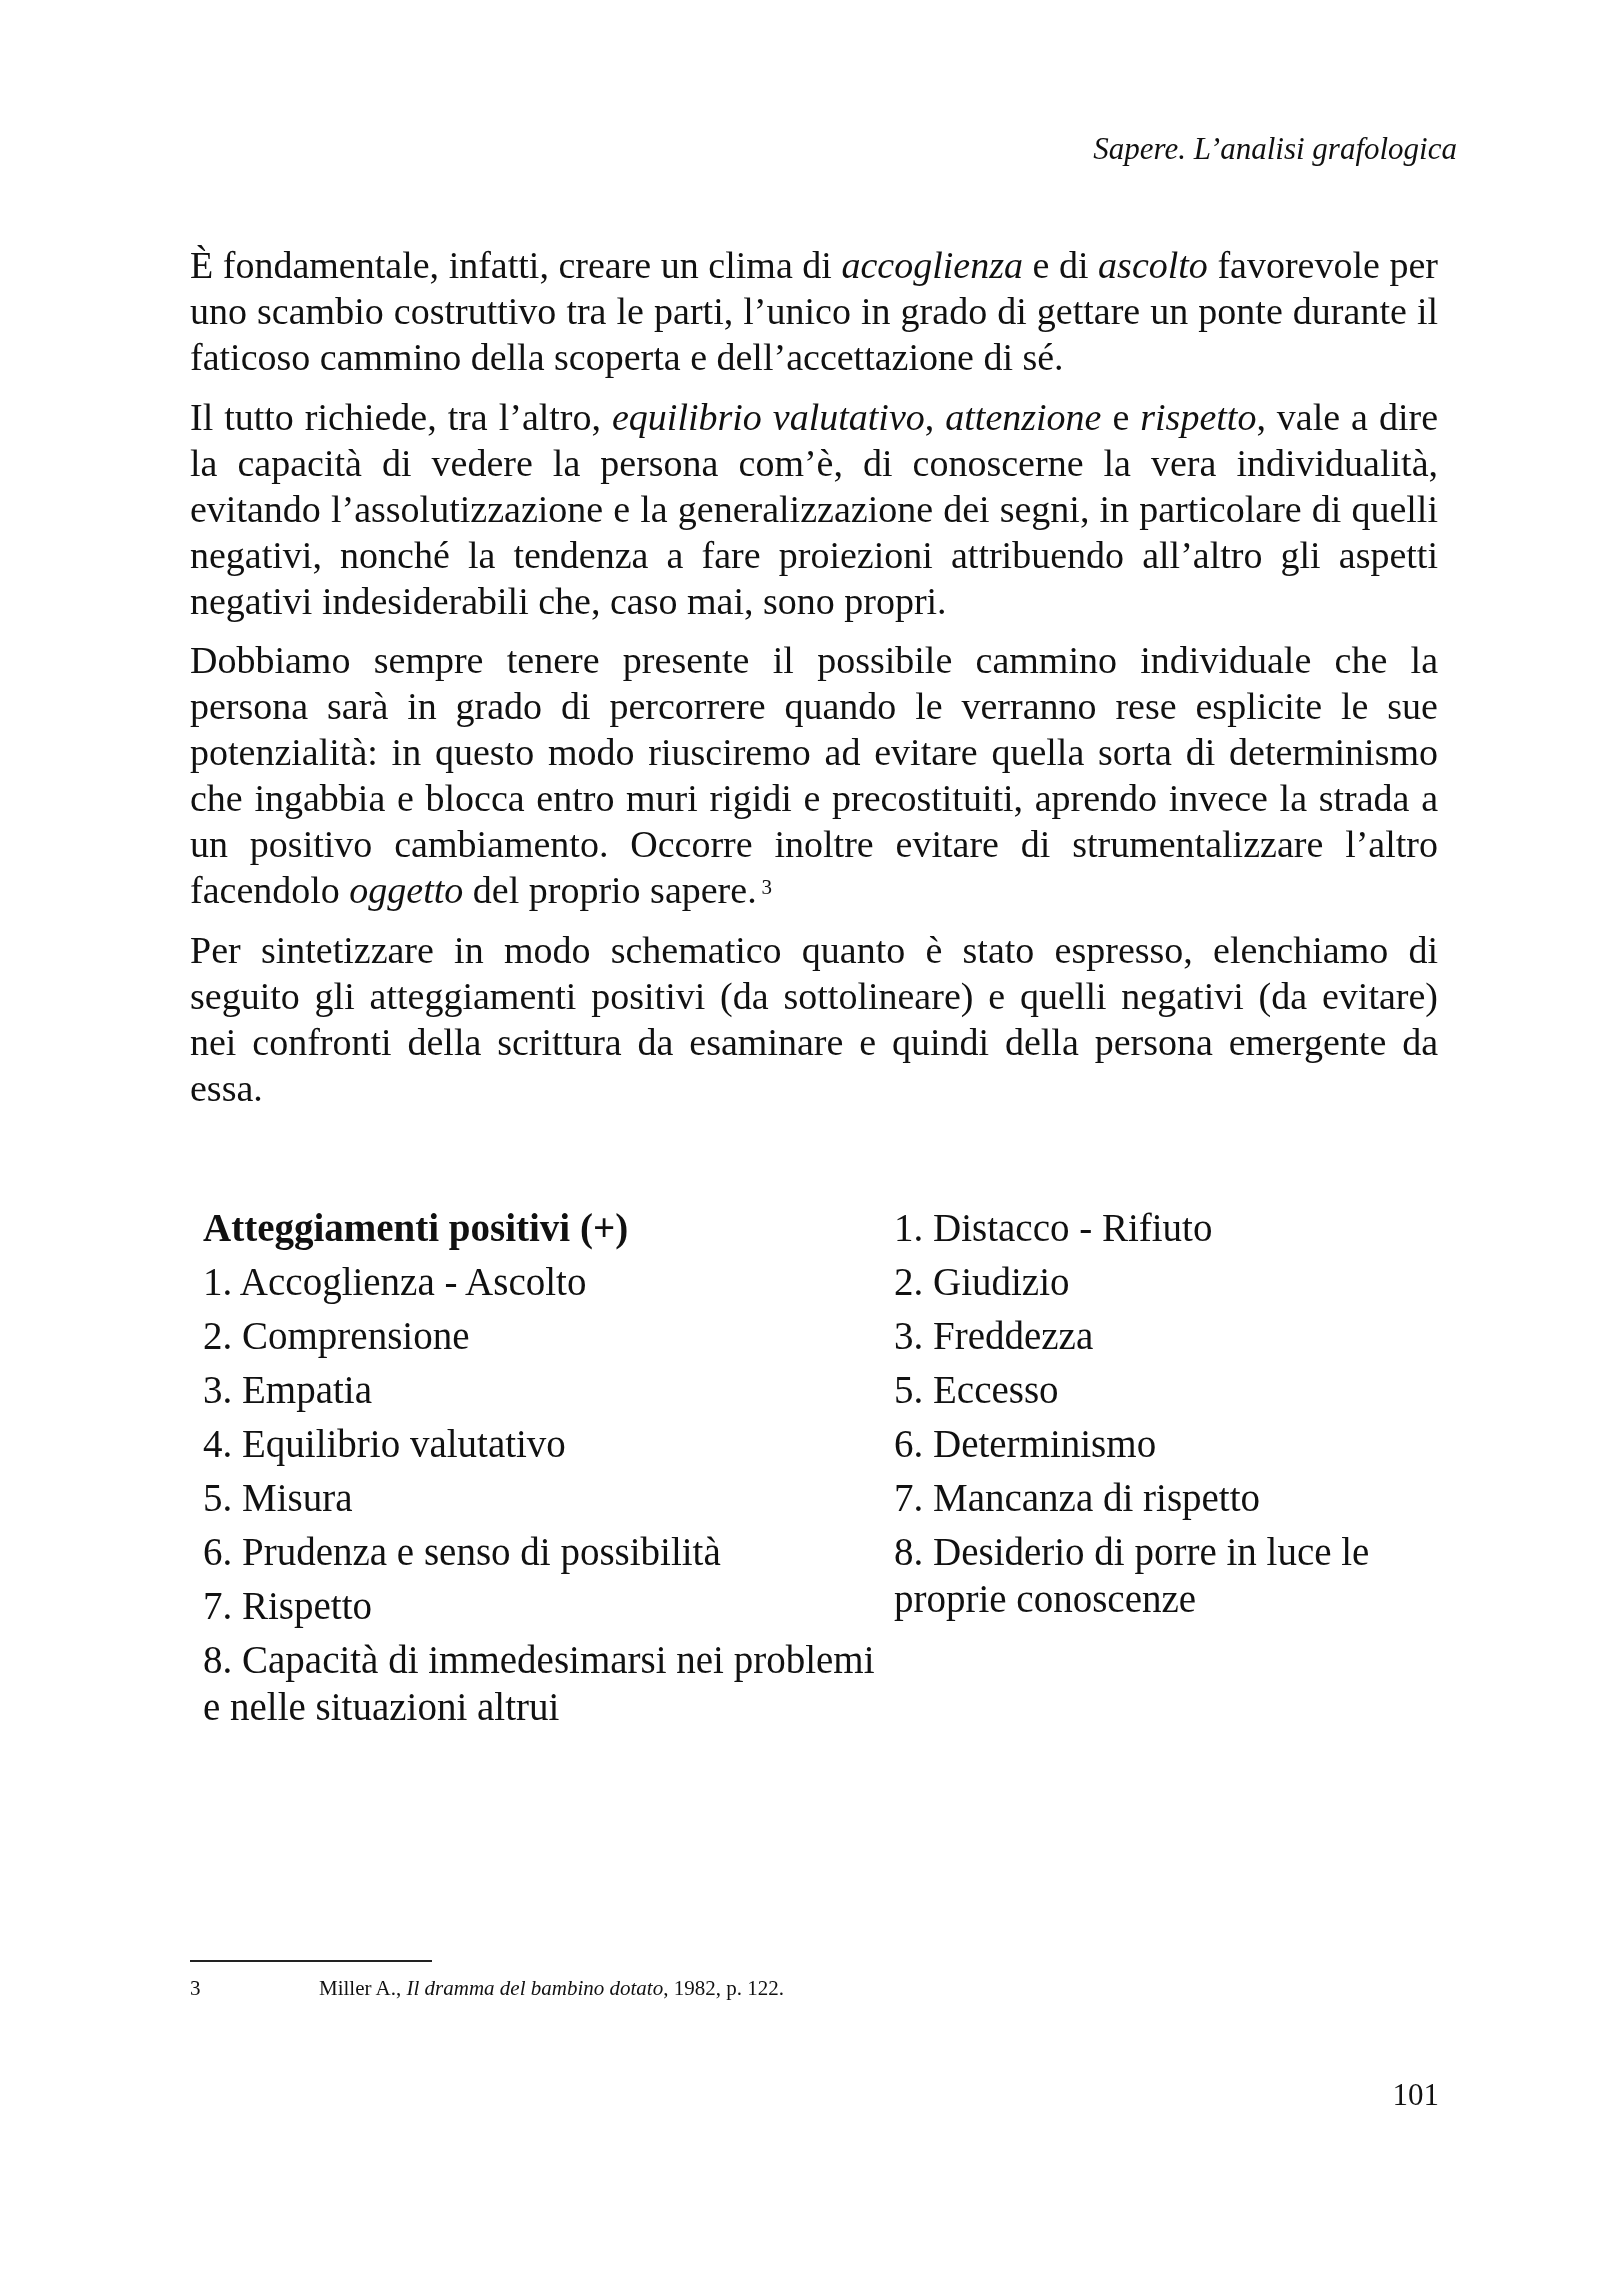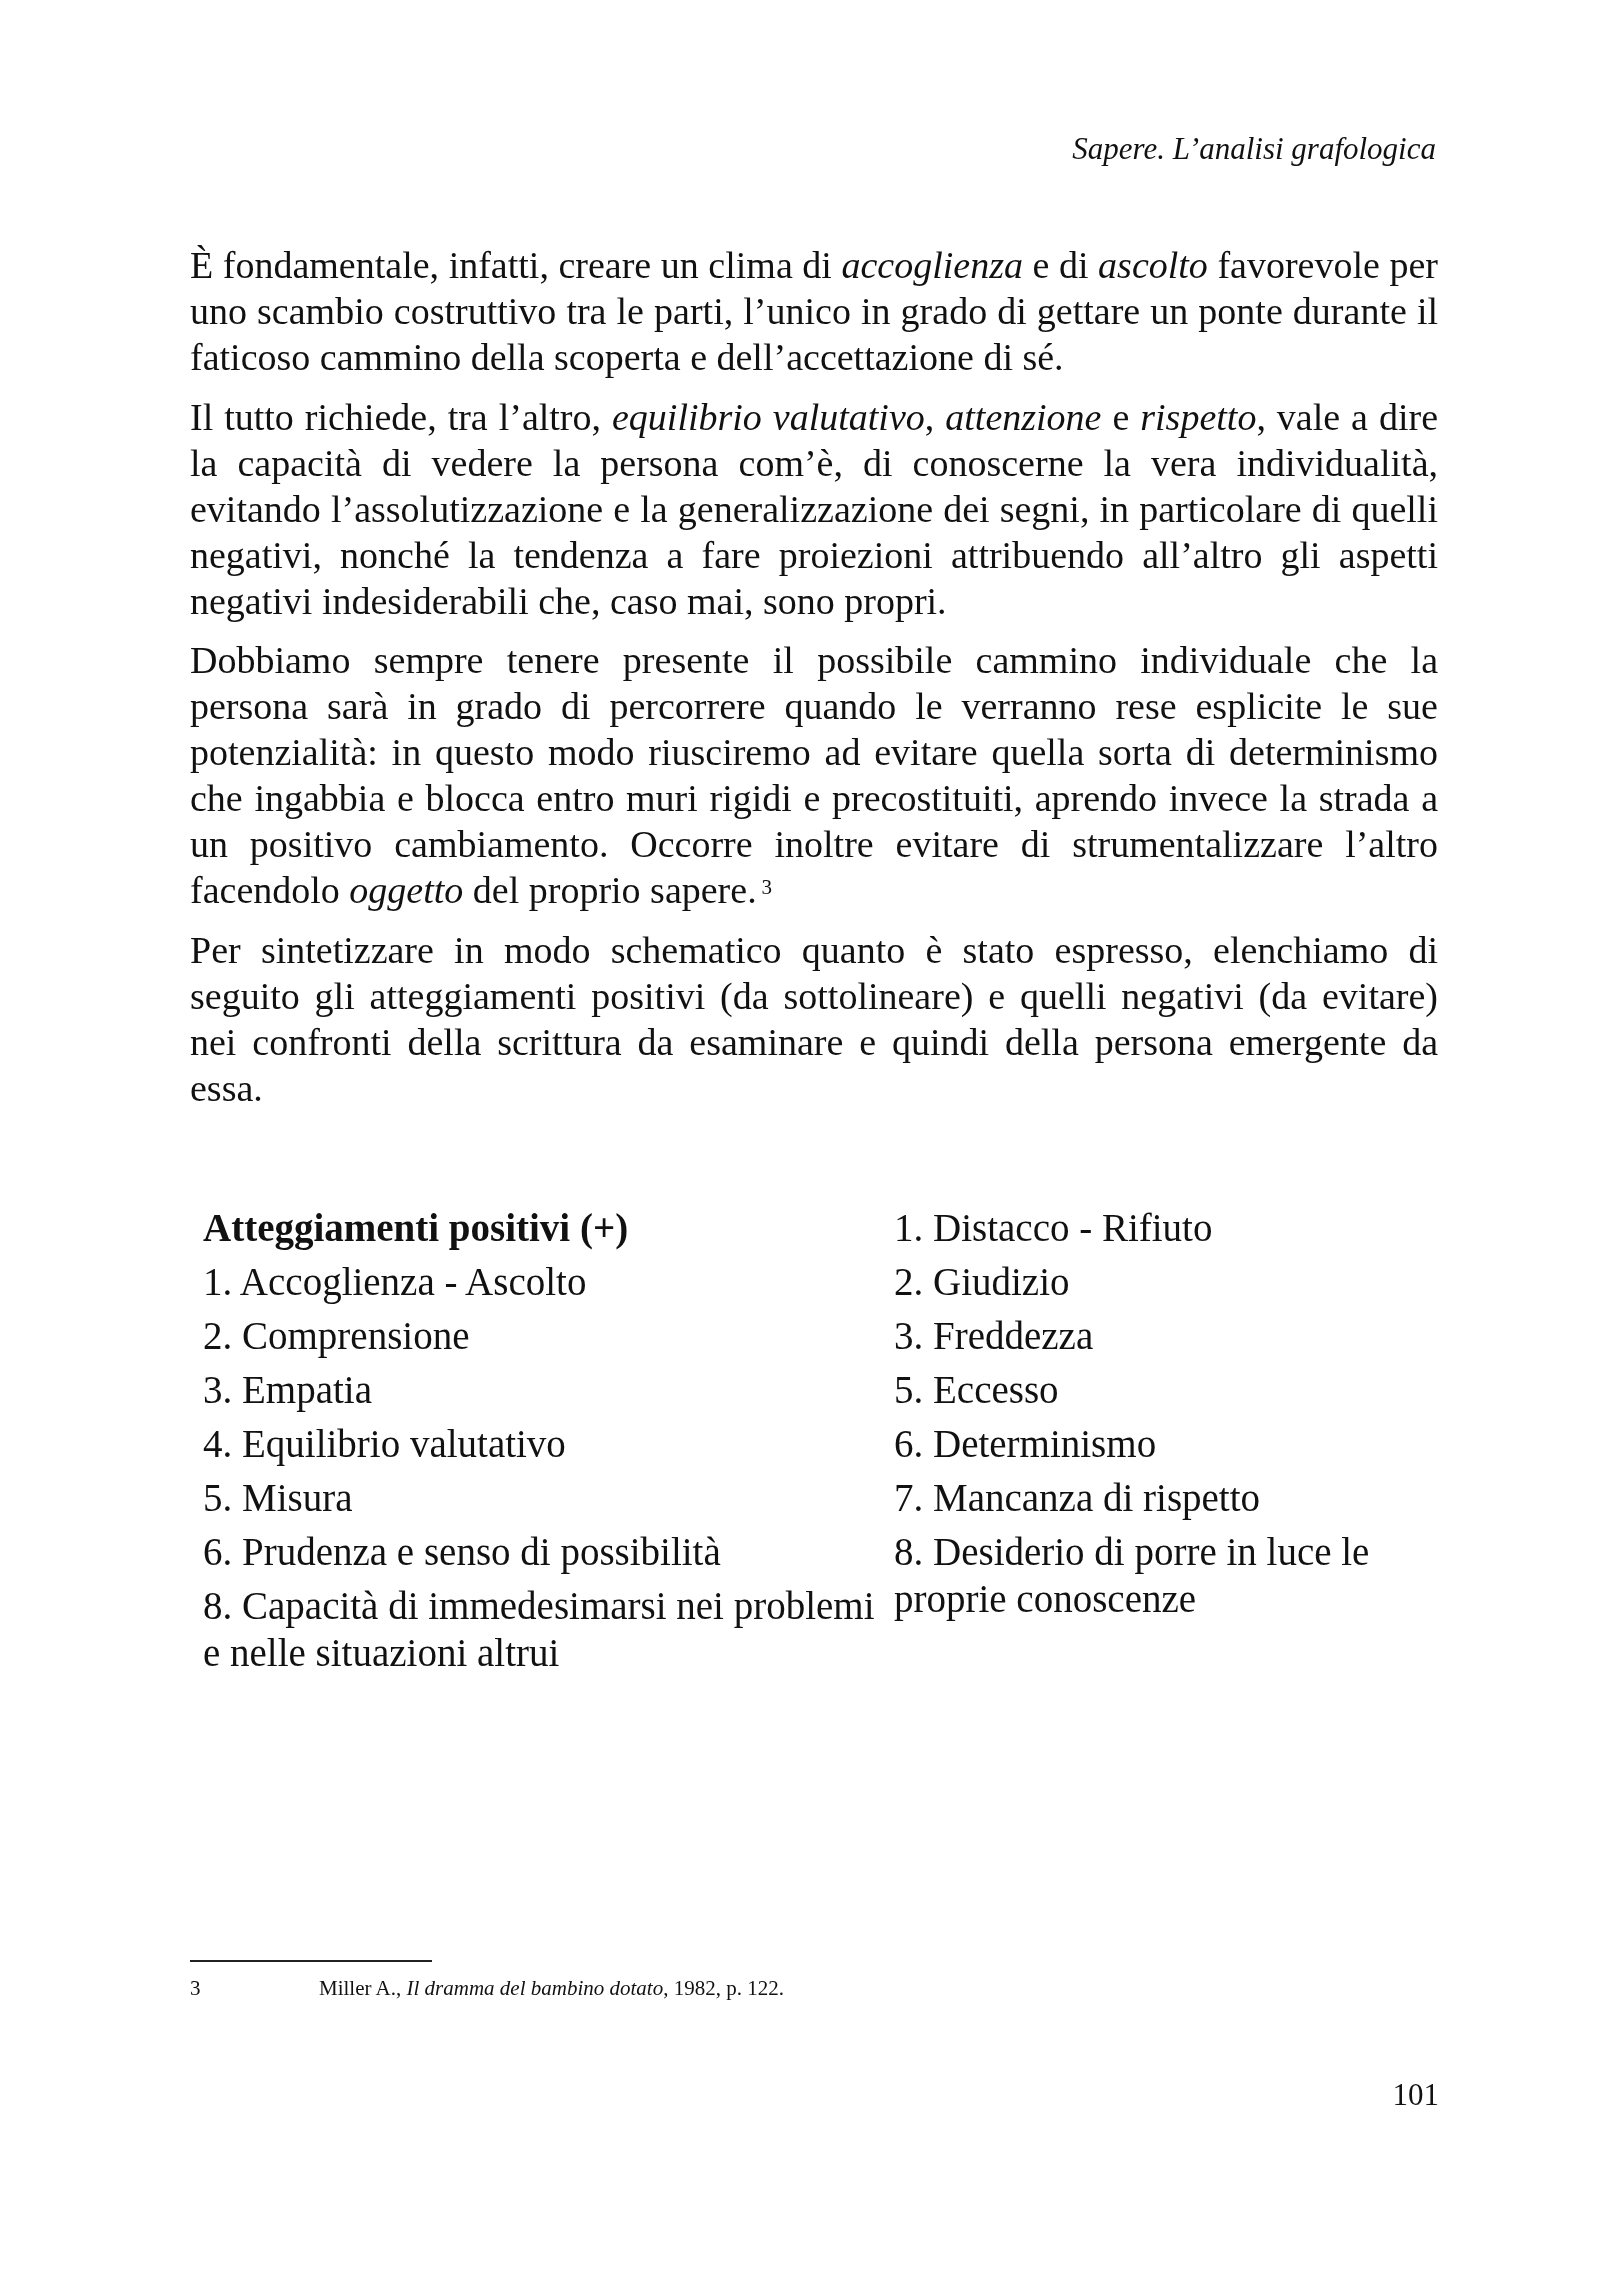--- a/index.html
+++ b/index.html
@@ -11,21 +11,21 @@
       width: 1618px;
       height: 2284px;
       position: relative;
       overflow: hidden;
       color: #111111;
       font-family: "Liberation Serif", "DejaVu Serif", serif;
     }
     .running-head {
       position: absolute;
       top: 133px;
-      right: 182px;
+      right: 161px;
       font-style: italic;
       font-size: 31px;
       line-height: 1;
     }
     .body-text {
       position: absolute;
       left: 190px;
       top: 242px;
       width: 1248px;
       font-size: 38px;
@@ -121,20 +121,21 @@
 <div class="lists">
   <div class="col-pos">
     <div class="list-heading">Atteggiamenti positivi (+)</div>
     <ol class="items">
       <li>1. Accoglienza - Ascolto</li>
       <li>2. Comprensione</li>
       <li>3. Empatia</li>
       <li>4. Equilibrio valutativo</li>
       <li>5. Misura</li>
       <li>6. Prudenza e senso di possibilità</li>
+      <li>7. Rispetto</li>
       <li class="multi">8. Capacità di immedesimarsi nei problemi e nelle situazioni altrui</li>
     </ol>
   </div>
   <div class="col-neg">
     <ol class="items">
       <li>1. Distacco - Rifiuto</li>
       <li>2. Giudizio</li>
       <li>3. Freddezza</li>
       <li>5. Eccesso</li>
       <li>6. Determinismo</li>

